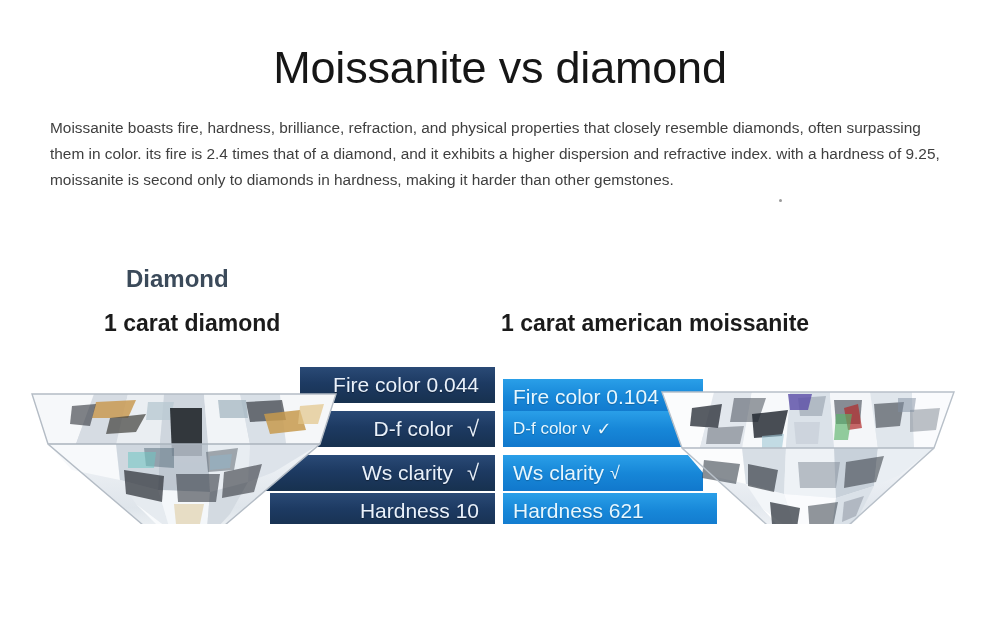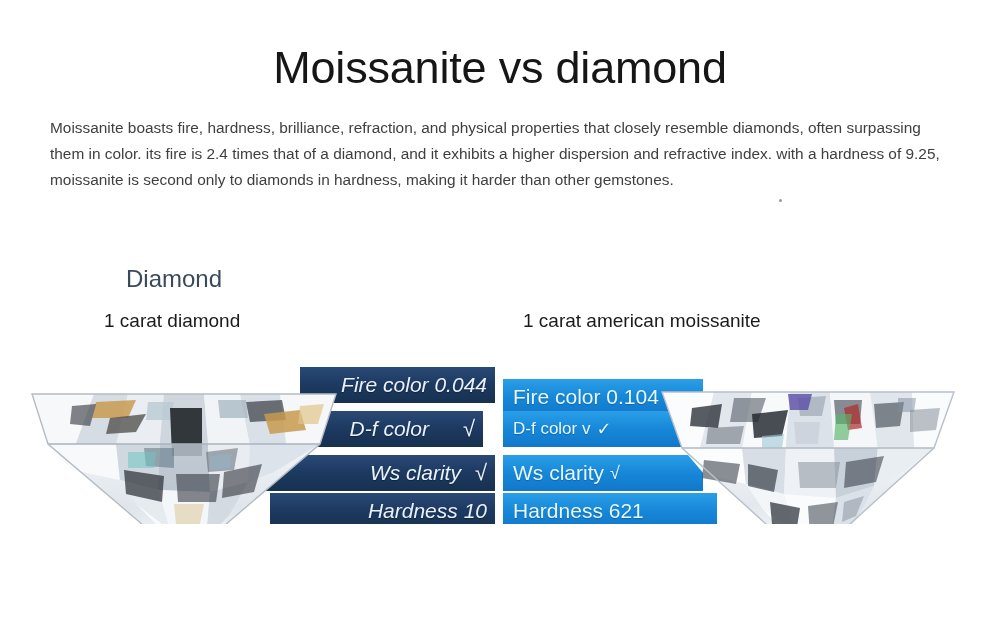--- a/index.html
+++ b/index.html
@@ -50,36 +50,36 @@
     width: 3px;
     height: 3px;
     border-radius: 50%;
     background: #9a9a9a;
   }
 
   
   .brand-label {
     position: absolute;
     font-size: 24px;
-    font-weight: 400;
+    font-weight: 700;
     color: #3b4a5a;
     white-space: nowrap;
   }
   .brand-label.left  { left: 126px; top: 265px; }
   .brand-label.right { left: 716px; top: 265px; }
 
   .carat-label {
     position: absolute;
-    font-size: 19px;
-    font-weight: 400;
+    font-size: 23px;
+    font-weight: 700;
     color: #1b1b1b;
     white-space: nowrap;
   }
   .carat-label.left  { left: 104px; top: 310px; }
-  .carat-label.right { left: 523px; top: 310px; text-align: right; }
+  .carat-label.right { left: 501px; top: 310px; text-align: right; }
 
   
   .gem {
     position: absolute;
     pointer-events: none;
   }
   .gem.left  { left: 24px;  top: 352px; width: 320px; height: 212px; }
   .gem.right { left: 648px; top: 352px; width: 322px; height: 214px; }
   .gem svg { display: block; width: 100%; height: 100%; }
 
@@ -100,23 +100,22 @@
     top: 0;
     height: 36px;
     display: flex;
     align-items: center;
     box-sizing: border-box;
   }
   .bar.dark {
     background: linear-gradient(180deg, #2a4a76 0%, #1d3a62 45%, #17314f 100%);
     color: #e9f1fb;
     justify-content: flex-end;
-    padding-right: 8px;
+    padding-right: 16px;
     text-shadow: 0 1px 1px rgba(0,0,0,.35);
-    font-style: italic;
   }
   .bar.bright {
     background: linear-gradient(180deg, #2a9fe8 0%, #1787d8 50%, #1178cc 100%);
     color: #e6f7ff;
     justify-content: flex-start;
     padding-left: 10px;
     text-shadow: 0 1px 1px rgba(0,0,0,.22);
   }
   .bar .txt {
     font-size: 21px;
@@ -131,21 +130,21 @@
   }
   .bar .check.tight { margin-left: 6px; font-size: 18px; }
 
   
   .row1 { top: 367px; }
   .row2 { top: 411px; }
   .row3 { top: 455px; }
   .row4 { top: 493px; }
 
   .bar.dark.b1 { left: 300px; width: 195px; }
-  .bar.dark.b2 { left: 250px; width: 233px; gap: 20px; }
+  .bar.dark.b2 { left: 262px; width: 233px; }
   .bar.dark.b3 { left: 258px; width: 237px; }
   .bar.dark.b4 { left: 270px; width: 225px; }
 
   .bar.bright.b1 { left: 503px; width: 200px; margin-top: 12px; }
   .bar.bright.b2 { left: 503px; width: 184px; }
   .bar.bright.b3 { left: 503px; width: 200px; }
   .bar.bright.b4 { left: 503px; width: 214px; }
 </style>
 </head>
 <body>

